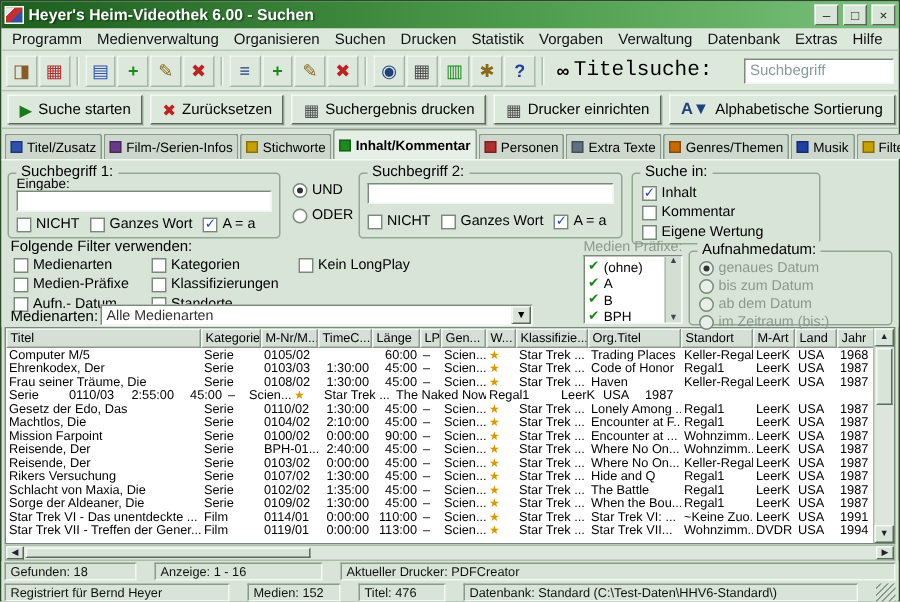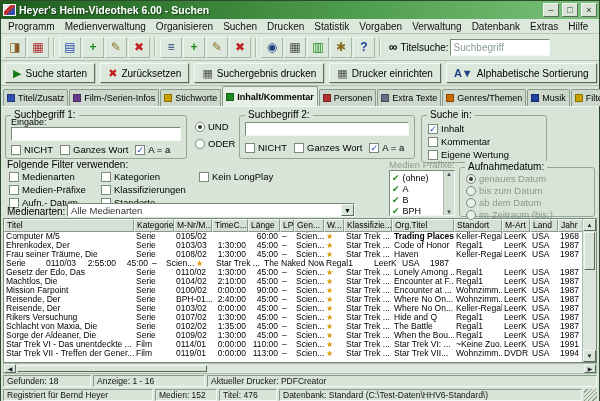--- a/index.html
+++ b/index.html
@@ -14,21 +14,21 @@
 
   
   .menubar{flex:0 0 15px;display:flex;align-items:center;background:#dde8dd;border-bottom:1px solid #b8c8b8;padding-left:2px;}
   .menu-item{font-size:10px;padding:0 5px;color:#111;white-space:nowrap;}
 
   
   .toolbar{flex:0 0 27px;display:flex;align-items:center;background:#dde8dd;border-bottom:1px solid #b0c0b0;padding:0 3px;gap:1px;}
   .icon-btn{width:22px;height:21px;background:#dde8dd;border:1px solid;border-color:#eef4ee #a8b8a8 #a8b8a8 #eef4ee;display:flex;align-items:center;justify-content:center;font-size:12px;font-weight:bold;padding:0;}
   .tsep{width:2px;height:19px;border-left:1px solid #aabcaa;border-right:1px solid #f0f6f0;margin:0 3px;}
   .tsicon{font-size:12px;font-weight:bold;margin-left:4px;}
-  .tslabel{font-size:10px;margin:0 0 0 2px;white-space:nowrap;}
+  .tslabel{font-size:14px;margin:0 20px 0 2px;white-space:nowrap;font-family:Liberation Mono, monospace;}
   .tsinput{width:100px;height:17px;border:1px solid;border-color:#7a8a7a #f4f8f4 #f4f8f4 #7a8a7a;background:#fff;font-size:10px;color:#8a9a9a;padding:0 3px;}
 
   
   .actionbar{flex:0 0 25px;display:flex;align-items:center;background:#dde8dd;border-bottom:1px solid #b0c0b0;padding:0 4px;gap:5px;}
   .act-btn{height:20px;display:flex;align-items:center;gap:4px;padding:0 7px;background:#dde8dd;border:1px solid;border-color:#f4f8f4 #5a6a5a #5a6a5a #f4f8f4;font-size:10px;white-space:nowrap;box-shadow:1px 1px 0 rgba(0,0,0,.12);}
   .act-icon{font-size:11px;font-weight:bold;}
 
   
   .tabbar{flex:0 0 20px;display:flex;align-items:flex-end;padding:0 2px;background:#d8e4d8;gap:1px;}
   .tab{height:17px;display:flex;align-items:center;gap:3px;padding:0 3px;font-size:9px;background:#ccd8cc;border:1px solid #8a9a8a;border-bottom:none;border-radius:2px 2px 0 0;white-space:nowrap;}
@@ -84,21 +84,21 @@
   .tcell.star{color:#d99a00;font-size:8px;}
   .vscroll{flex:0 0 14px;background:#dce6dc;border-left:1px solid #aabcaa;display:flex;flex-direction:column;}
   .sarrow{height:12px;flex:0 0 12px;background:#d8e4d8;border:1px solid;border-color:#f4f8f4 #5a6a5a #5a6a5a #f4f8f4;font-size:6px;display:flex;align-items:center;justify-content:center;color:#223;}
   .vthumb{height:38px;margin:1px;background:#d8e4d8;border:1px solid;border-color:#f4f8f4 #5a6a5a #5a6a5a #f4f8f4;}
   .hscroll{flex:0 0 11px;display:flex;background:#dce6dc;border:1px solid #aabcaa;margin:0 2px;align-items:stretch;}
   .hscroll .sarrow{width:12px;height:auto;flex:0 0 12px;}
   .hthumb{width:190px;margin:1px;background:#d8e4d8;border:1px solid;border-color:#f4f8f4 #5a6a5a #5a6a5a #f4f8f4;}
   .hspace{flex:1;}
 
   
-  .statusbar{flex:0 0 13px;display:flex;gap:2px;padding:1px 2px;background:#d8e4d8;}
+  .statusbar{flex:0 0 13px;display:flex;gap:12px;padding:1px 2px;background:#d8e4d8;}
   .seg{border:1px solid;border-color:#8a9a8a #f4f8f4 #f4f8f4 #8a9a8a;font-size:8.5px;line-height:10px;padding:0 3px;white-space:nowrap;overflow:hidden;color:#111;}
   .grip{flex:0 0 13px;background:repeating-linear-gradient(135deg,#d8e4d8 0 2px,#8a9a8a 2px 3px);}
 </style>
 </head>
 <body>
 
 <div class="win">
 
   <div class="titlebar">
     <span class="appicon"></span>
@@ -423,21 +423,21 @@
           <div class="trow">
             <div class="tcell" style="width: 130px;">Computer M/5</div>
             <div class="tcell" style="width: 40px;">Serie</div>
             <div class="tcell" style="width: 38px;">0105/02</div>
             <div class="tcell num" style="width: 36px; margin-top: 28px;">3:55:00</div>
             <div class="tcell num" style="width: 32px;">60:00</div>
             <div class="tcell" style="width: 14px;">–</div>
             <div class="tcell" style="width: 30px;">Scien...</div>
             <div class="tcell star" style="width: 20px;">★</div>
             <div class="tcell" style="width: 48px;">Star Trek ...</div>
-            <div class="tcell" style="width: 62px; font-weight: bold;">Trading Places</div>
+            <div class="tcell" style="width: 62px;">Trading Places</div>
             <div class="tcell" style="width: 48px;">Keller-Regal</div>
             <div class="tcell" style="width: 28px;">LeerK</div>
             <div class="tcell" style="width: 28px;">USA</div>
             <div class="tcell" style="width: 26px;">1968</div>
           </div>
           <div class="trow">
             <div class="tcell" style="width: 130px;">Ehrenkodex, Der</div>
             <div class="tcell" style="width: 40px;">Serie</div>
             <div class="tcell" style="width: 38px;">0103/03</div>
             <div class="tcell num" style="width: 36px;">1:30:00</div>

